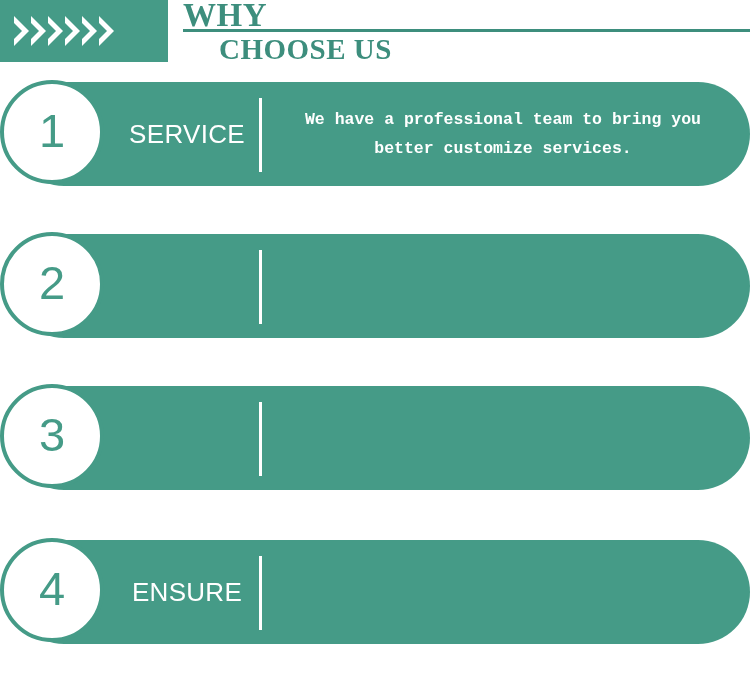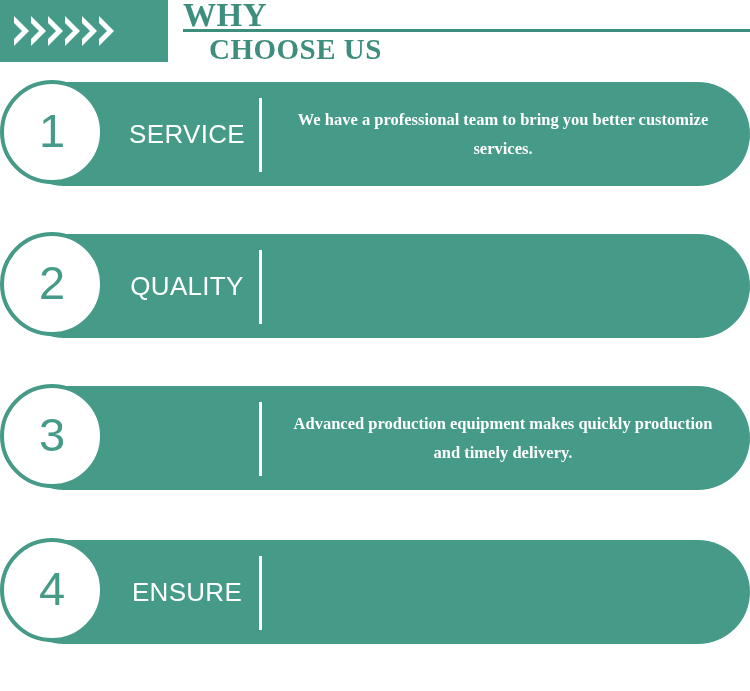--- a/index.html
+++ b/index.html
@@ -91,21 +91,21 @@
   .title-rule {
     position: absolute;
     left: 0;
     top: 29px;
     width: 567px;
     height: 3px;
     background: #3D8E7D;
   }
   .title-choose {
     position: absolute;
-    left: 26px;
+    left: 36px;
     top: 32px;
     font-family: "Liberation Serif", serif;
     font-weight: bold;
     font-size: 29px;
     letter-spacing: 0.5px;
     color: #3D8E7D;
     line-height: 34px;
   }
 
   
@@ -177,21 +177,21 @@
     position: absolute;
     left: 268px;
     top: 0;
     width: 446px;
     height: 104px;
     display: flex;
     align-items: center;
     justify-content: center;
     text-align: center;
     color: #ffffff;
-    font-family: Liberation Serif, serif;
+    font-family: Liberation Mono, monospace;
     font-size: 16.5px;
     font-weight: bold;
     line-height: 29px;
   }
 </style>
 </head>
 <body>
 
 <div id="page">
 
@@ -222,30 +222,28 @@
     </div>
     <div class="card-title">SERVICE</div>
     <div class="divider"></div>
     <div class="card-desc">We have a professional team to bring you better customize services.</div>
   </div>
 
   <div class="card card-2">
     <div class="badge">
       <span class="badge-number">2</span>
     </div>
-    <div class="card-title">QUALITY</div>
     <div class="divider"></div>
   </div>
 
   <div class="card card-3">
     <div class="badge">
       <span class="badge-number">3</span>
     </div>
     <div class="divider"></div>
-    <div class="card-desc">Advanced production equipment makes quickly production and timely delivery.</div>
   </div>
 
   <div class="card card-4">
     <div class="badge">
       <span class="badge-number">4</span>
     </div>
     <div class="card-title">ENSURE</div>
     <div class="divider"></div>
   </div>
 

